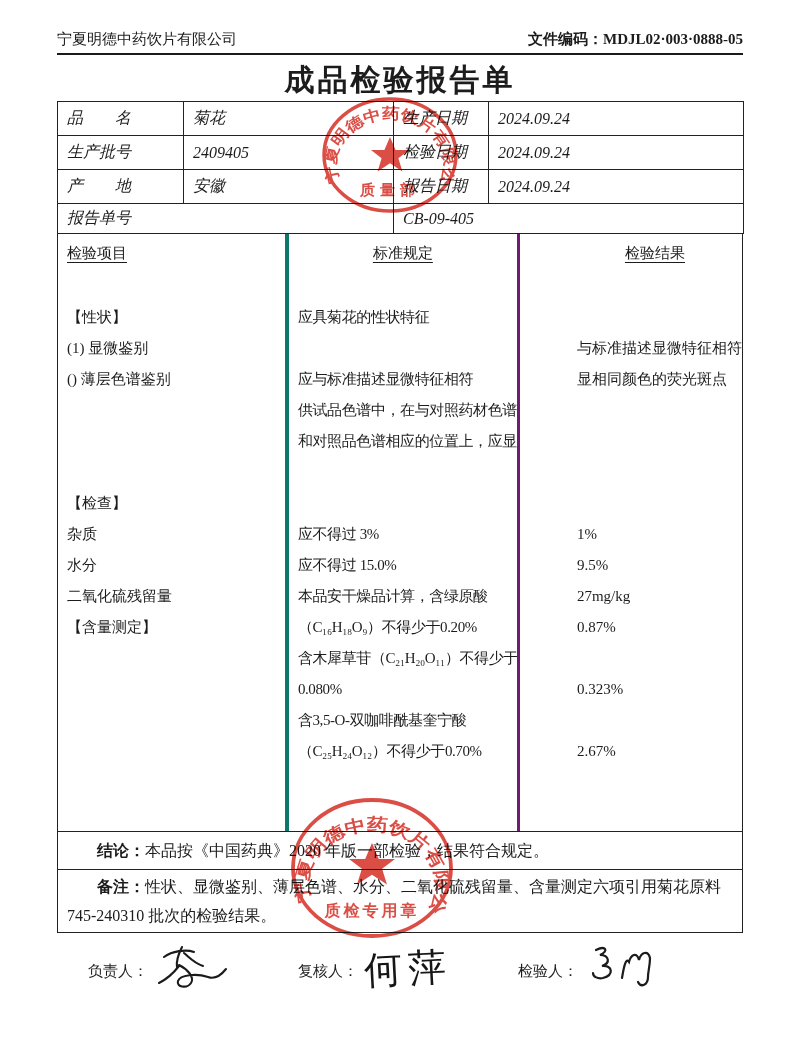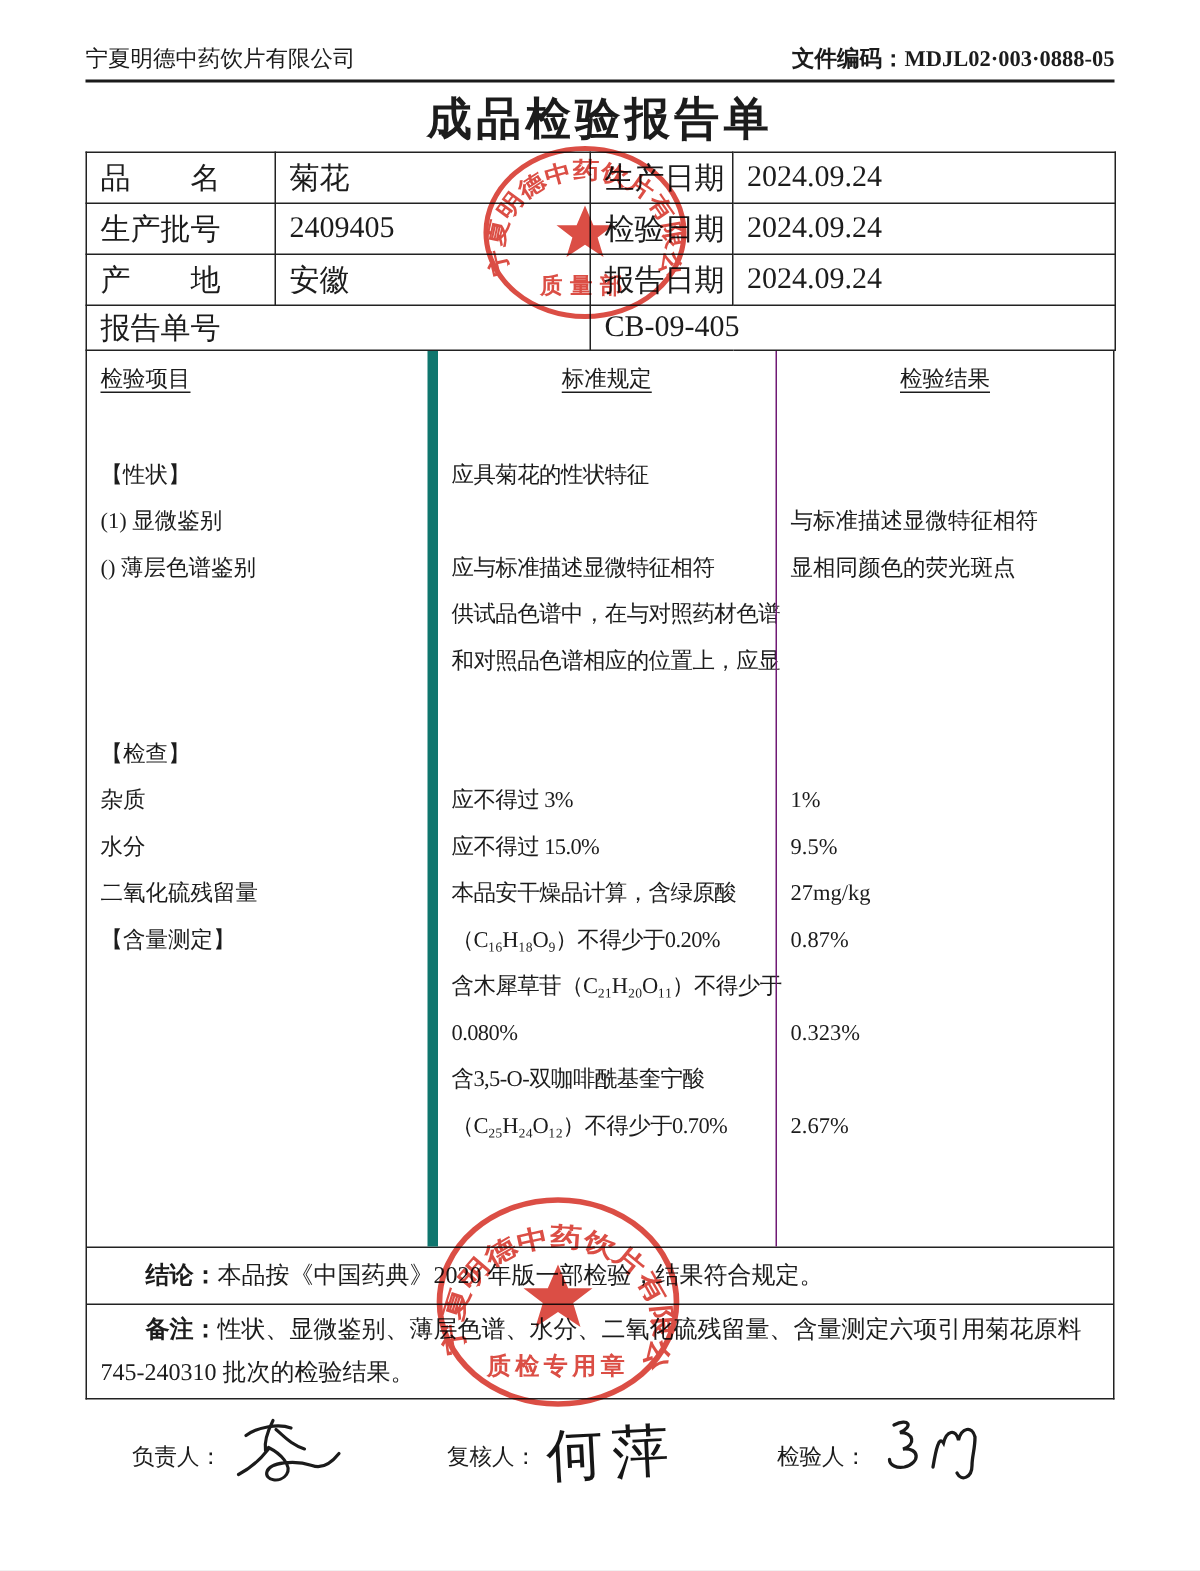--- a/index.html
+++ b/index.html
@@ -7,29 +7,29 @@
          font-family:"Liberation Serif","DejaVu Serif",serif;color:#1c1c1c;overflow:hidden;}
   .content{margin:0 57px;width:686px;}
   
   .hdr{display:flex;justify-content:space-between;align-items:flex-end;
        padding-top:30px;padding-bottom:4px;border-bottom:2px solid #1a1a1a;}
   .company{font-size:15px;}
   .doccode{font-size:15px;font-weight:bold;}
   .title{text-align:center;font-size:30px;font-weight:bold;letter-spacing:3px;
          height:46px;line-height:50px;}
   
-  table.info{border-collapse:collapse;table-layout:fixed;width:686px;font-size:20px;}
+  table.info{border-collapse:collapse;table-layout:fixed;width:686px;font-size:16px;font-style:italic;}
   table.info td{border:1px solid #222;padding:0 0 0 9px;white-space:nowrap;overflow:hidden;}
   
   .main{border:1px solid #222;border-top:none;font-size:15px;}
   .cols{display:flex;}
   .col{box-sizing:border-box;}
   .col1{width:228px;}
-  .col2{width:232px;border-left:7px solid #0f766e;}
-  .col3{width:226px;border-left:1px solid #701a75;}
+  .col2{width:232px;border-left:4px solid #0f766e;}
+  .col3{width:226px;border-left:3px solid #701a75;padding-left:48px;}
   .colhead{height:34px;line-height:38px;}
   .colhead span{text-decoration:underline;text-underline-offset:4px;}
   .col1 .colhead{padding-left:9px;}
   .col2 .colhead,.col3 .colhead{text-align:center;}
   .line{height:31px;line-height:31px;white-space:nowrap;padding-left:9px;}
   .line.gap{height:34px;}
   .line.last{height:33px;}
   .col2 .line{letter-spacing:-0.4px;}
   .concl{border-top:1px solid #222;height:37px;line-height:37px;font-size:16px;
          padding-left:9px;text-indent:30px;}

